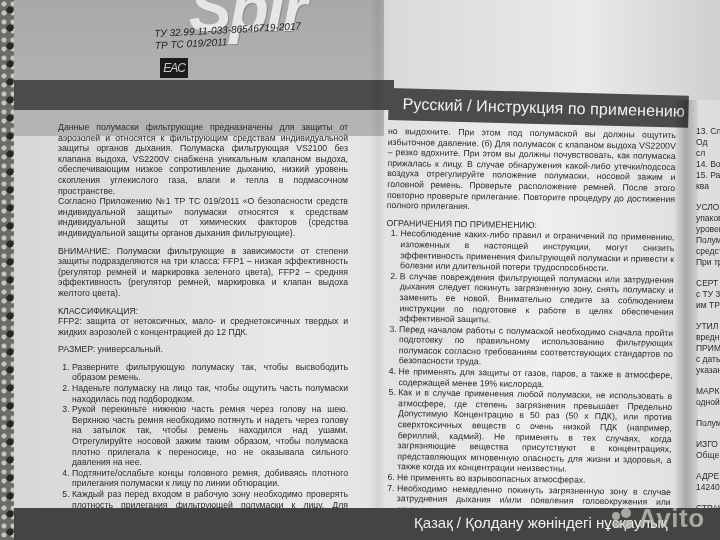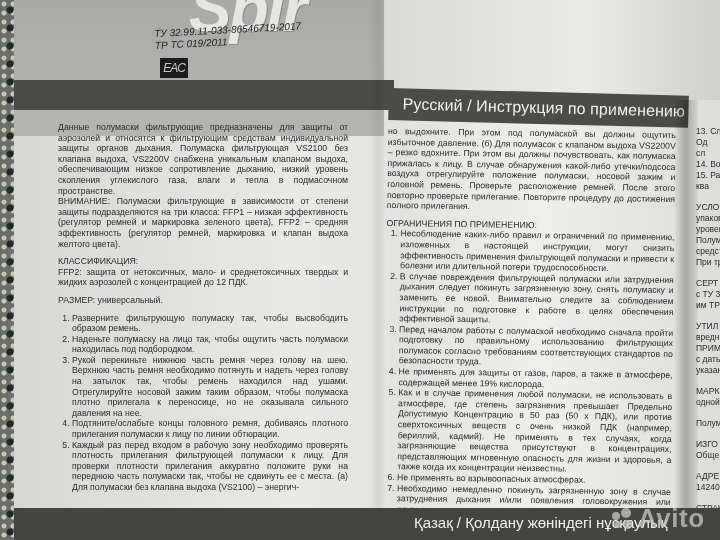--- a/index.html
+++ b/index.html
@@ -113,20 +113,21 @@
   <div class="top-panel-right"></div>
 
   <div class="band band-top-left"></div>
   <div class="band band-top-right">Русский / Инструкция по применению</div>
 
   <div class="fold"></div>
   <div class="fold2"></div>
 
   <div class="col col-left">
     <p class="h">Данные полумаски фильтрующие предназначены для защиты от аэрозолей и относятся к фильтрующим средствам индивидуальной защиты органов дыхания. Полумаска фильтрующая VS2100 без клапана выдоха, VS2200V снабжена уникальным клапаном выдоха, обеспечивающим низкое сопротивление дыханию, низкий уровень скопления углекислого газа, влаги и тепла в подмасочном пространстве.</p>
+    <p>Согласно Приложению №1 ТР ТС 019/2011 «О безопасности средств индивидуальной защиты» полумаски относятся к средствам индивидуальной защиты от химических факторов (средства индивидуальной защиты органов дыхания фильтрующие).</p>
     <p>ВНИМАНИЕ: Полумаски фильтрующие в зависимости от степени защиты подразделяются на три класса: FFP1 – низкая эффективность (регулятор ремней и маркировка зеленого цвета), FFP2 – средняя эффективность (регулятор ремней, маркировка и клапан выдоха желтого цвета).</p>
     <p class="h">КЛАССИФИКАЦИЯ:</p>
     <p>FFP2: защита от нетоксичных, мало- и среднетоксичных твердых и жидких аэрозолей с концентрацией до 12 ПДК.</p>
     <p>РАЗМЕР: универсальный.</p>
     <ol>
       <li>Разверните фильтрующую полумаску так, чтобы высвободить образом ремень.</li>
       <li>Наденьте полумаску на лицо так, чтобы ощутить часть полумаски находилась под подбородком.</li>
       <li>Рукой перекиньте нижнюю часть ремня через голову на шею. Верхнюю часть ремня необходимо потянуть и надеть через голову на затылок так, чтобы ремень находился над ушами. Отрегулируйте носовой зажим таким образом, чтобы полумаска плотно прилегала к переносице, но не оказывала сильного давления на нее.</li>
       <li>Подтяните/ослабьте концы головного ремня, добиваясь плотного прилегания полумаски к лицу по линии обтюрации.</li>
       <li>Каждый раз перед входом в рабочую зону необходимо проверять плотность прилегания фильтрующей полумаски к лицу. Для проверки плотности прилегания аккуратно положите руки на переднюю часть полумаски так, чтобы не сдвинуть ее с места. (а) Для полумаски без клапана выдоха (VS2100) – энергич-</li>

